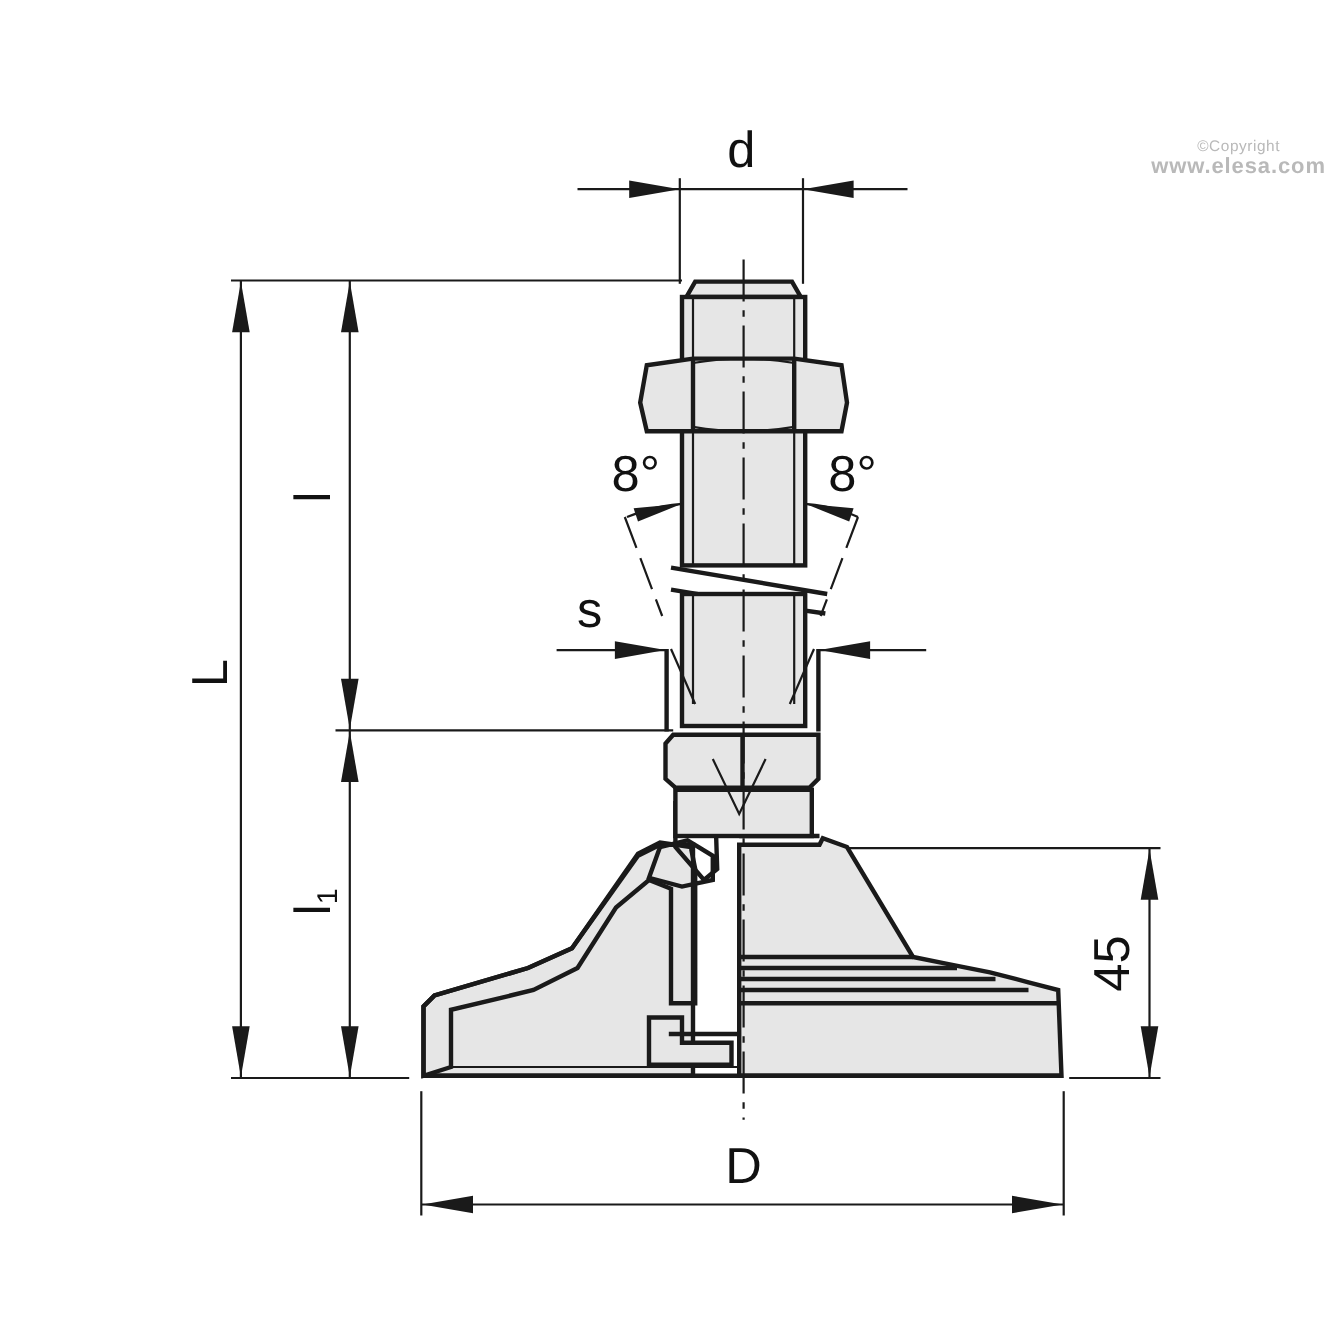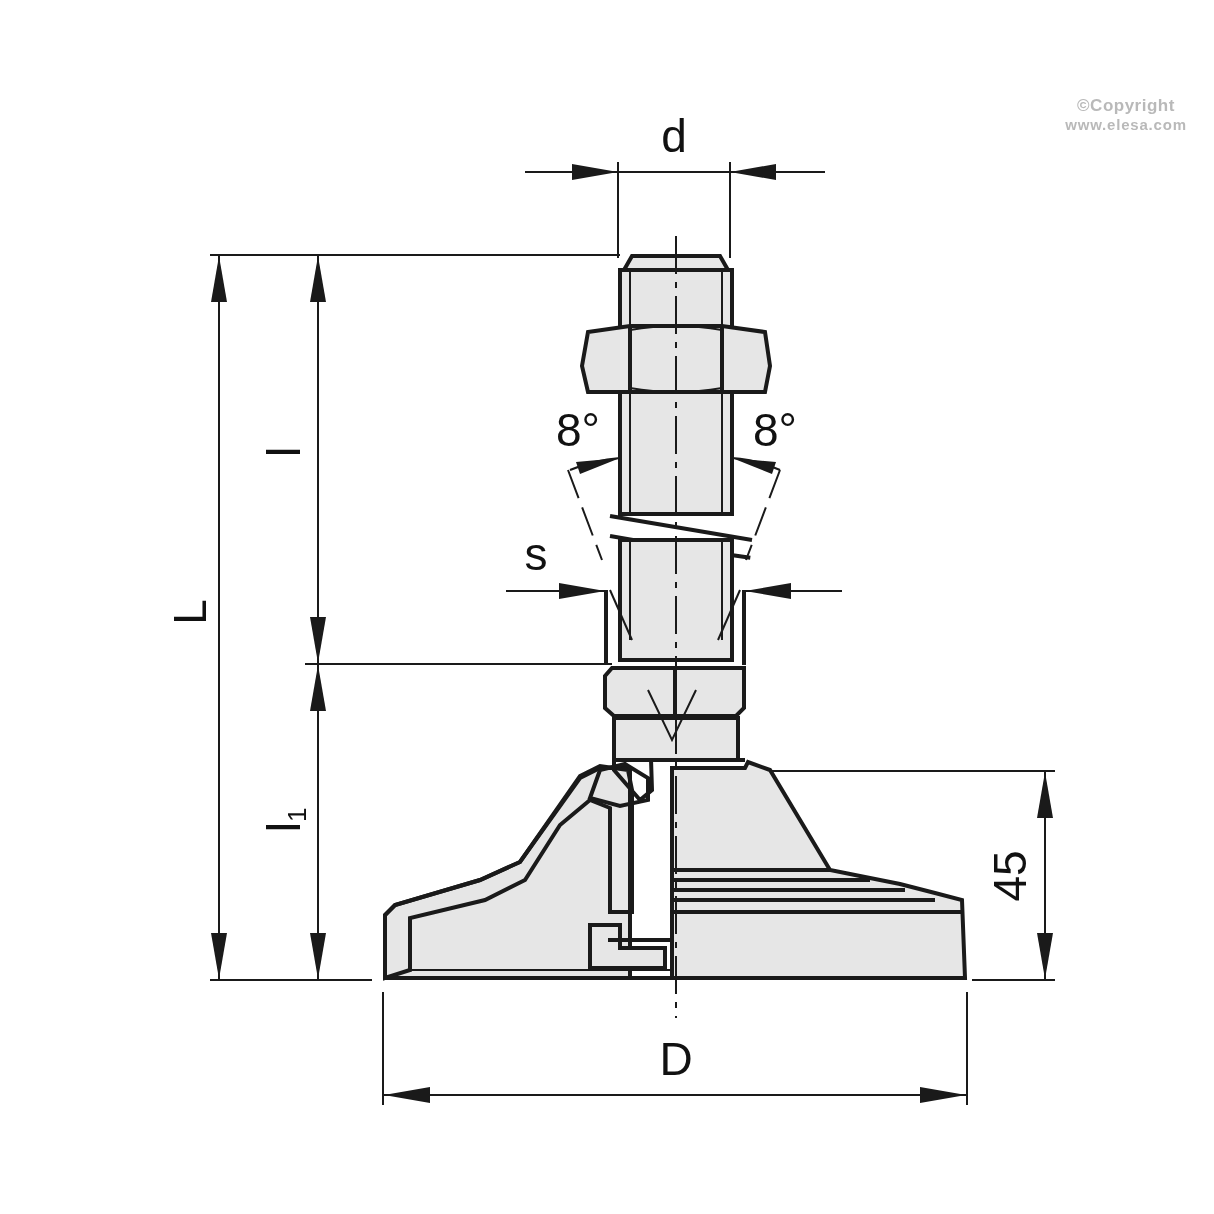--- a/index.html
+++ b/index.html
@@ -4,23 +4,23 @@
 <style>
   html, body { margin:0; padding:0; background:#ffffff; }
   body { width:1214px; height:1214px; position:relative; overflow:hidden; font-family:"Liberation Sans", sans-serif; }
   #drawing { position:absolute; left:0; top:0; width:1214px; height:1214px; }
   .ln { stroke:#1a1a1a; fill:none; }
   .thick { stroke-width:4; }
   .thin { stroke-width:2; }
   .fillg { fill:#e6e6e6; }
   .dim-label { font-family:"Liberation Sans", sans-serif; font-size:46px; fill:#111; }
   .wm { position:absolute; right:8px; top:96px; width:160px; text-align:center; color:#b9b9b9; }
-  .wm .copy { font-size:17px; font-weight:bold; letter-spacing:0.5px; }
+  .wm .copy { font-size:14px; font-weight:normal; letter-spacing:0.5px;margin-top:28px; }
   .wm .brand { font-size:52px; font-weight:bold; line-height:46px; letter-spacing:-2px; }
-  .wm .url { font-size:15px; font-weight:bold; letter-spacing:0.8px; }
+  .wm .url { font-size:20px; font-weight:bold; letter-spacing:0.8px; }
 </style>
 </head>
 <body>
 
 <div class="wm">
   <div class="copy">©Copyright</div>
   <div class="url">www.elesa.com</div>
 </div>
 
 <svg id="drawing" viewBox="0 0 1214 1214" xmlns="http://www.w3.org/2000/svg">

